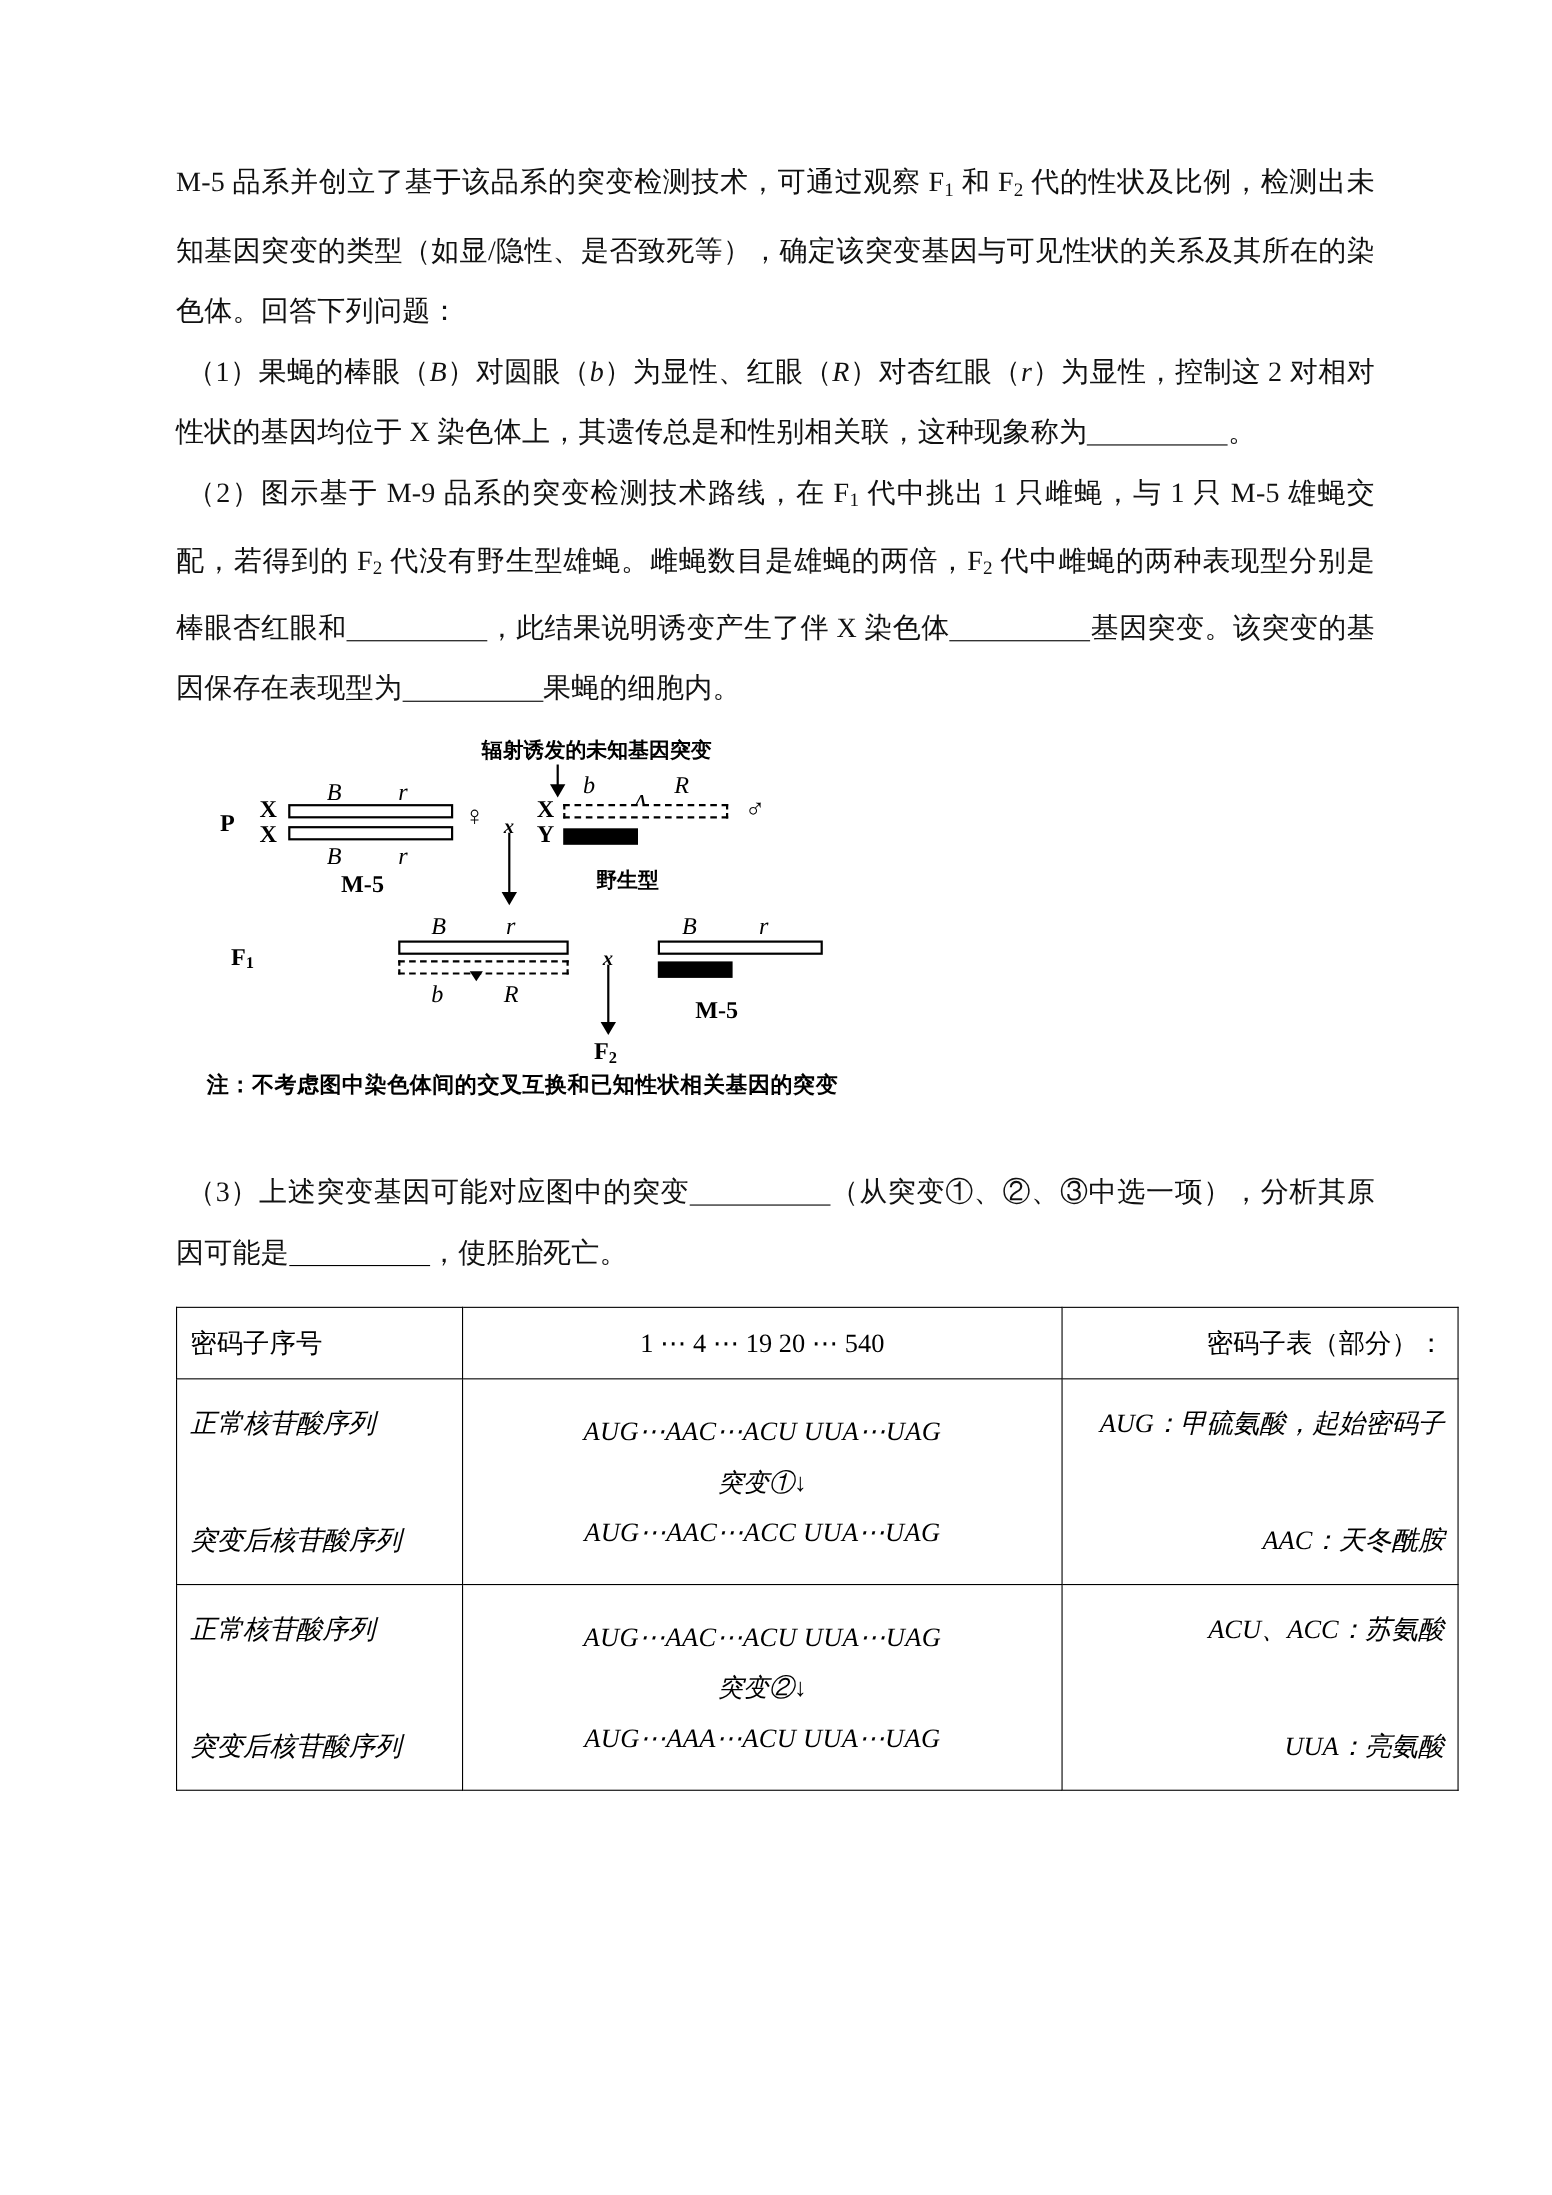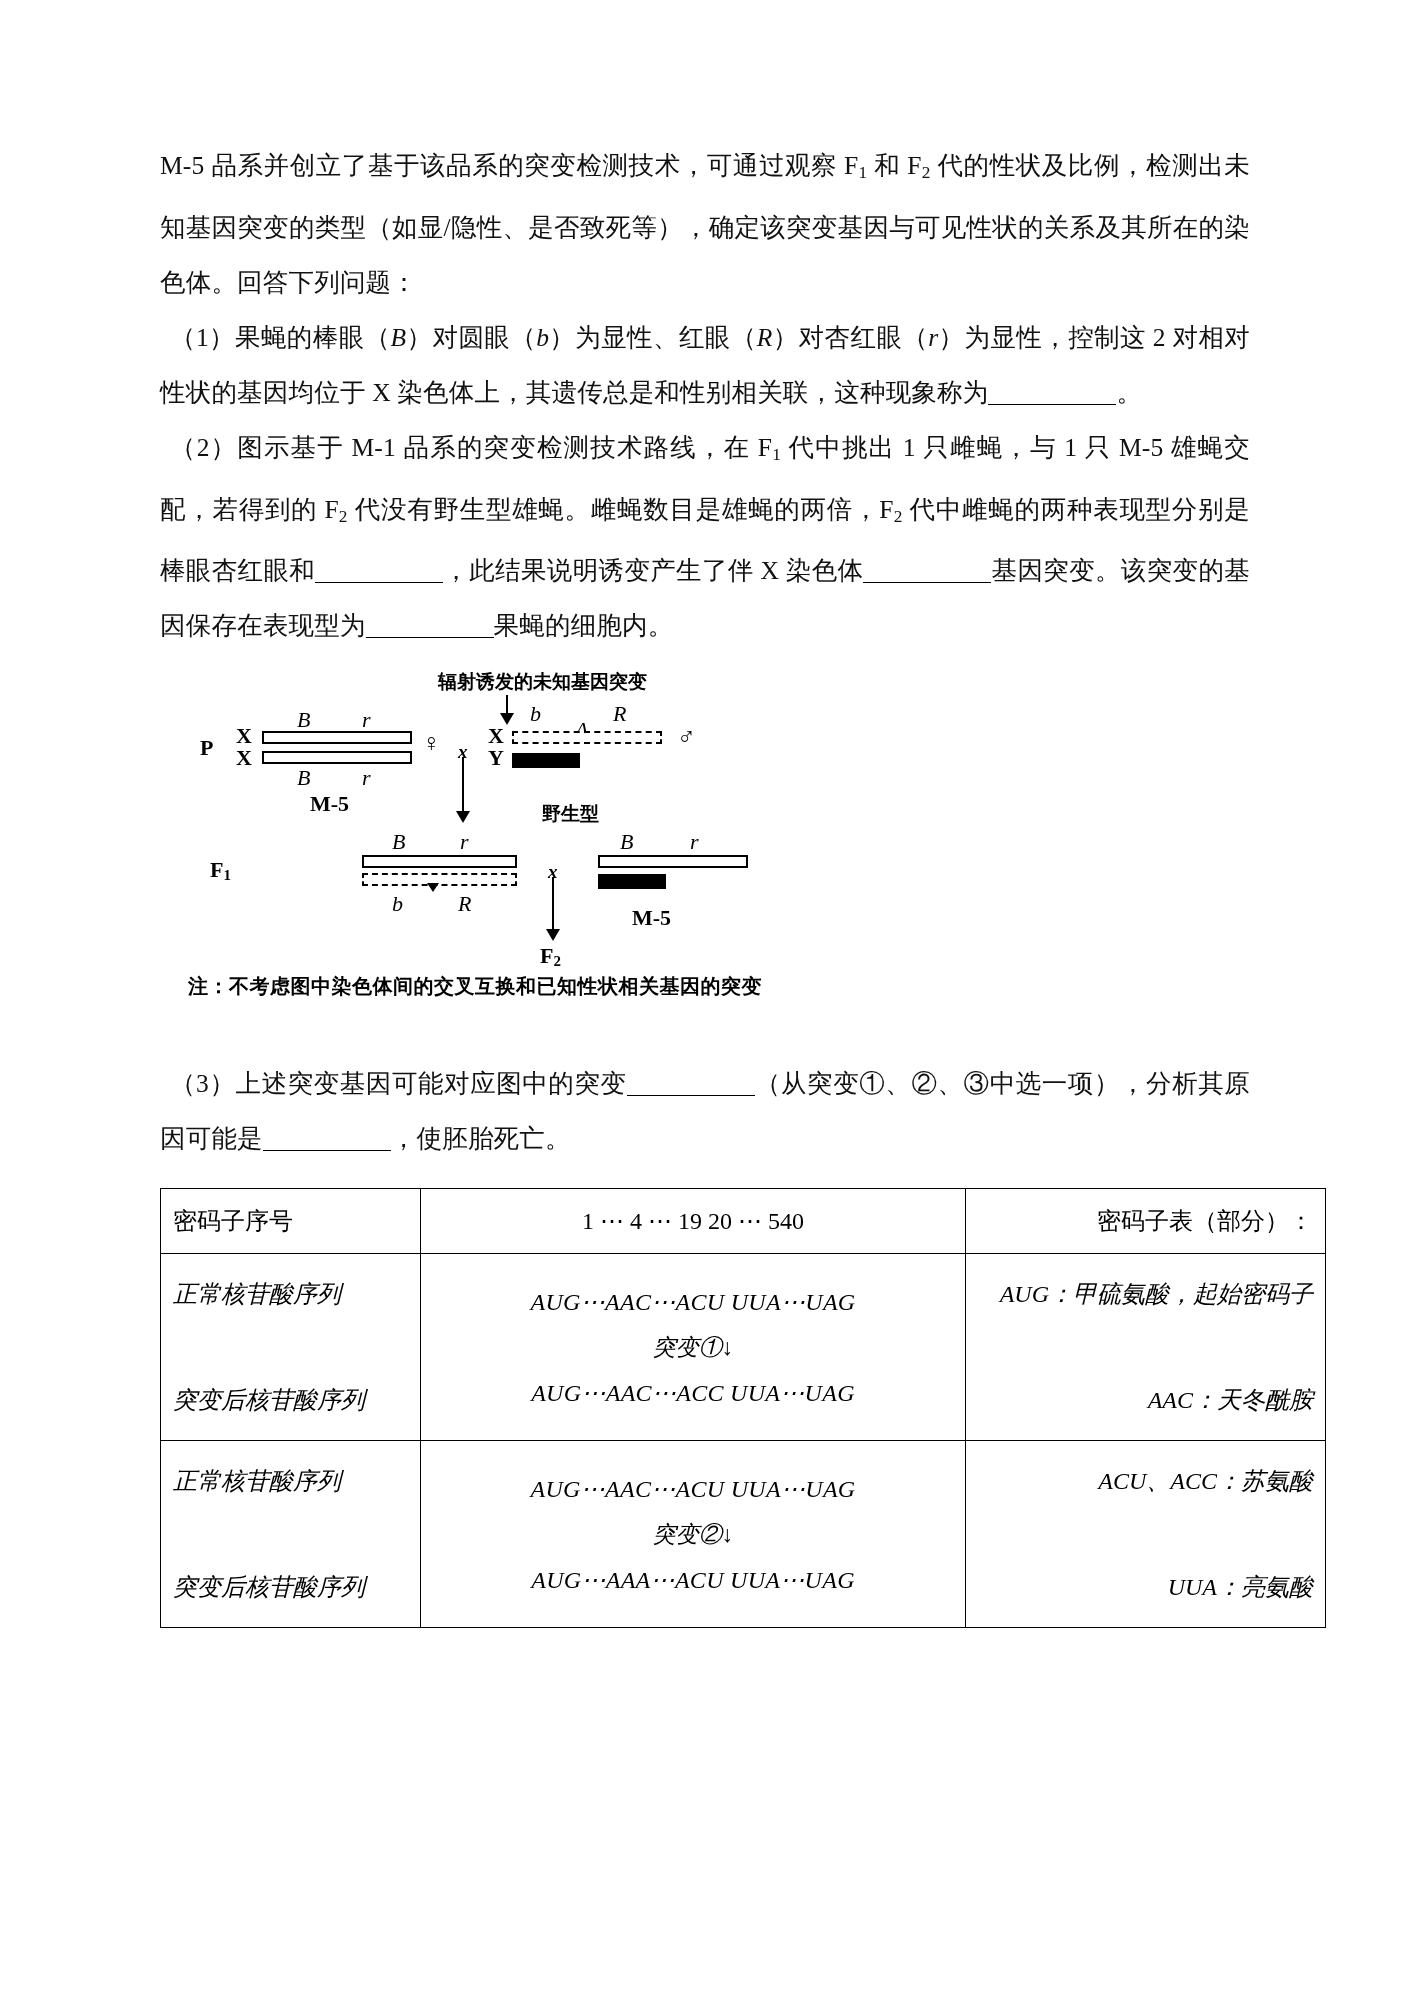--- a/index.html
+++ b/index.html
@@ -159,21 +159,21 @@
 
     <div class="para" style="margin-top:138px;">
       <span>M-5 品系并创立了基于该品系的突变检测技术，可通过观察 F</span><sub>1</sub><span> 和 F</span><sub>2</sub><span> 代的性状及比例，检测出未知基因突变的类型（如显/隐性、是否致死等），确定该突变基因与可见性状的关系及其所在的染色体。回答下列问题：</span>
     </div>
 
     <div class="para">
       <span class="lead">（1）</span><span>果蝇的棒眼（</span><span class="it">B</span><span>）对圆眼（</span><span class="it">b</span><span>）为显性、红眼（</span><span class="it">R</span><span>）对杏红眼（</span><span class="it">r</span><span>）为显性，控制这 2 对相对性状的基因均位于 X 染色体上，其遗传总是和性别相关联，这种现象称为</span><span class="blank b10"></span><span>。</span>
     </div>
 
     <div class="para">
-      <span class="lead">（2）</span><span>图示基于 M-1 品系的突变检测技术路线，在 F</span><sub>1</sub><span> 代中挑出 1 只雌蝇，与 1 只 M-5 雄蝇交配，若得到的 F</span><sub>2</sub><span> 代没有野生型雄蝇。雌蝇数目是雄蝇的两倍，F</span><sub>2</sub><span> 代中雌蝇的两种表现型分别是棒眼杏红眼和</span><span class="blank b10"></span><span>，此结果说明诱变产生了伴 X 染色体</span><span class="blank b10"></span><span>基因突变。该突变的基因保存在表现型为</span><span class="blank b10"></span><span>果蝇的细胞内。</span>
+      <span class="lead">（2）</span><span>图示基于 M-9 品系的突变检测技术路线，在 F</span><sub>1</sub><span> 代中挑出 1 只雌蝇，与 1 只 M-5 雄蝇交配，若得到的 F</span><sub>2</sub><span> 代没有野生型雄蝇。雌蝇数目是雄蝇的两倍，F</span><sub>2</sub><span> 代中雌蝇的两种表现型分别是棒眼杏红眼和</span><span class="blank b10"></span><span>，此结果说明诱变产生了伴 X 染色体</span><span class="blank b10"></span><span>基因突变。该突变的基因保存在表现型为</span><span class="blank b10"></span><span>果蝇的细胞内。</span>
     </div>
 
     <div class="figure">
 
       <div class="cn-label" style="left:238px; top:0px;">辐射诱发的未知基因突变</div>
       <div class="arrow-line" style="left:306px; top:26px; height:24px;"></div>
       <div class="arrow-head" style="left:300px; top:44px;"></div>
 
       <div class="fig-label" style="left:0px; top:66px;">P</div>
 
@@ -191,21 +191,21 @@
       <div class="cross-x" style="left:258px; top:72px;">x</div>
 
       <div class="gene" style="left:330px; top:32px;">b</div>
       <div class="gene" style="left:375px; top:48px;">A</div>
       <div class="gene" style="left:413px; top:32px;">R</div>
       <div class="fig-label" style="left:288px; top:54px;">X</div>
       <div class="chrom-dashed" style="left:312px; top:62px; width:150px; height:13px;"></div>
       <div class="fig-label" style="left:288px; top:76px;">Y</div>
       <div class="chrom-solid" style="left:312px; top:84px; width:68px; height:15px;"></div>
       <div class="sex-sym" style="left:477px; top:54px;">♂</div>
-      <div class="cn-label" style="left:342px; top:132px;">野生型</div>
+      <div class="cn-label" style="left:342px; top:118px;">野生型</div>
 
       <div class="arrow-line" style="left:262px; top:88px; height:60px;"></div>
       <div class="arrow-head" style="left:256px; top:142px;"></div>
 
       <div class="fig-label" style="left:10px; top:188px;">
         <span>F</span><sub>1</sub>
       </div>
 
       <div class="gene" style="left:192px; top:160px;">B</div>
       <div class="gene" style="left:260px; top:160px;">r</div>

